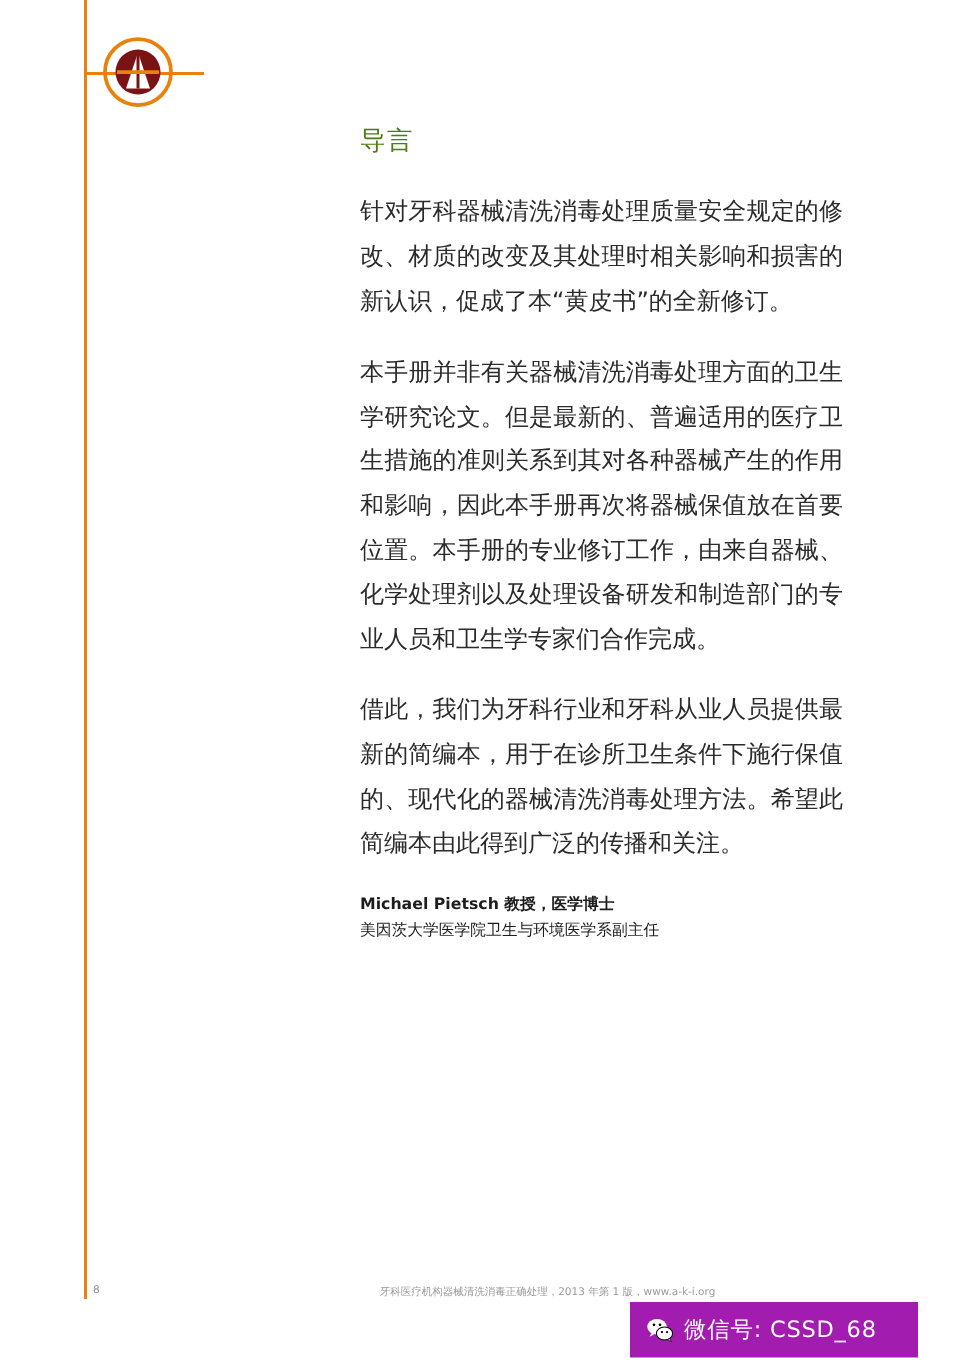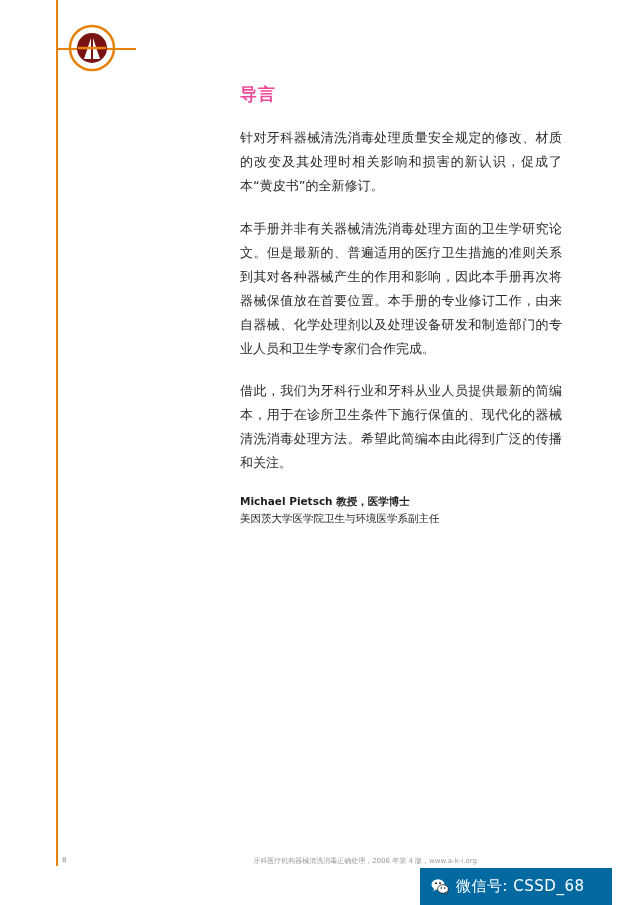--- a/index.html
+++ b/index.html
@@ -57,30 +57,30 @@
   .content {
     position: absolute;
     left: 240px;
     top: 84px;
     width: 322px;
   }
 
   .doc-title {
     font-family: "DejaVu Sans", "Liberation Sans", sans-serif;
     font-size: 17px;
-    font-weight: bold;
-    color: #ec4899;
+    font-weight: normal;
+    color: #4d7c0f;
     letter-spacing: 1px;
     margin: 0 0 22px 0;
     line-height: 1.2;
   }
 
   .para {
     font-family: "DejaVu Sans", "Liberation Sans", sans-serif;
-    font-size: 13px;
+    font-size: 16px;
     line-height: 1.85;
     color: #2b2b2b;
     margin: 0 0 18px 0;
     text-align: justify;
     text-justify: inter-ideograph;
   }
 
   .signature {
     margin-top: 7px;
   }
@@ -123,21 +123,21 @@
     white-space: nowrap;
   }
 
   
   .wechat-bar {
     position: absolute;
     left: 420px;
     top: 868px;
     width: 192px;
     height: 37px;
-    background: #0369a1;
+    background: #a21caf;
     display: flex;
     align-items: center;
     padding-left: 10px;
     box-sizing: border-box;
   }
   .wechat-icon {
     width: 20px;
     height: 20px;
     flex: 0 0 auto;
     margin-right: 6px;
@@ -177,21 +177,21 @@
     <p class="para">借此，我们为牙科行业和牙科从业人员提供最新的简编本，用于在诊所卫生条件下施行保值的、现代化的器械清洗消毒处理方法。希望此简编本由此得到广泛的传播和关注。</p>
 
     <div class="signature">
       <p class="sig-line sig-name">Michael Pietsch 教授，医学博士</p>
       <p class="sig-line">美因茨大学医学院卫生与环境医学系副主任</p>
     </div>
   </div>
 
   <div class="footer">
     <span class="page-number">8</span>
-    <span class="footer-text">牙科医疗机构器械清洗消毒正确处理，2006 年第 4 版，www.a-k-i.org</span>
+    <span class="footer-text">牙科医疗机构器械清洗消毒正确处理，2013 年第 1 版，www.a-k-i.org</span>
   </div>
 
   <div class="wechat-bar">
     <span class="wechat-icon">
       <svg width="20" height="20" viewBox="0 0 20 20">
         <ellipse cx="8" cy="7.5" rx="6.5" ry="5.2" fill="#ffffff"></ellipse>
         <path d="M4.5 11.5 L3 14.2 L6 12.7 Z" fill="#ffffff"></path>
         <circle cx="6" cy="6.2" r="0.9" fill="#000000"></circle>
         <circle cx="10" cy="6.2" r="0.9" fill="#000000"></circle>
         <ellipse cx="13" cy="12" rx="5.4" ry="4.3" fill="#ffffff" stroke="#000000" stroke-width="0.7"></ellipse>

